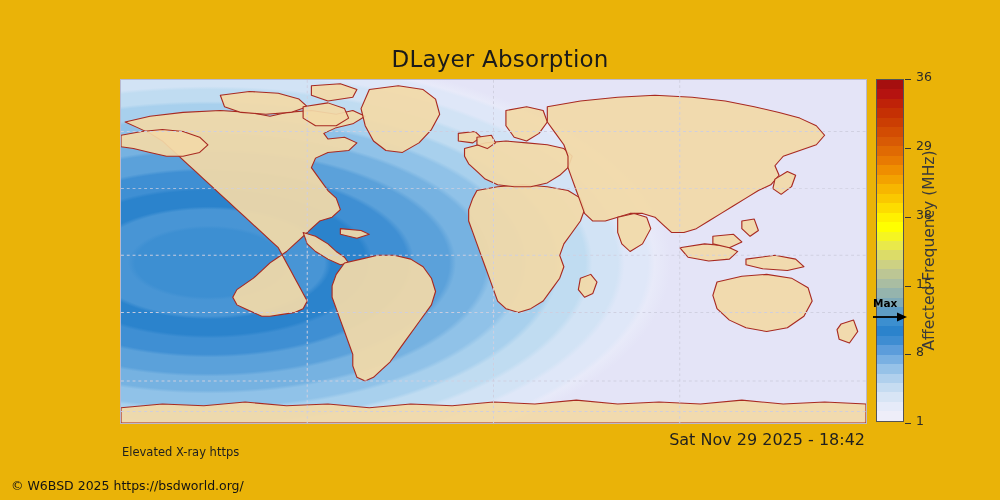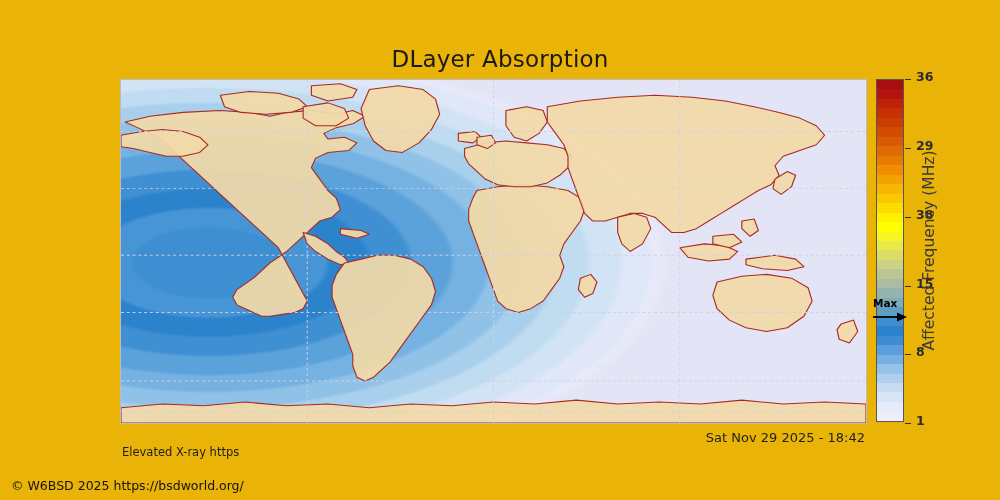--- a/index.html
+++ b/index.html
@@ -83,21 +83,20 @@
     height: 1.4px;
     background: #333;
   }
   .cbar-tick .tick-label {
     position: absolute;
     left: 11px;
     top: -9px;
     font-size: 12.5px;
     color: #2b2b2b;
     line-height: 1;
-    font-weight: bold;
   }
 
   .cbar-axis-label {
     position: absolute;
     left: 915px;
     top: 79px;
     width: 343px;
     height: 28px;
     transform-origin: 0 0;
     transform: rotate(-90deg) translate(-343px, 0);
@@ -145,21 +144,21 @@
     white-space: pre-line;
   }
   .foot-left .fl-line { display: block; }
 
   .foot-right {
     position: absolute;
     left: 560px;
     top: 430px;
     width: 305px;
     text-align: right;
-    font-size: 13px;
+    font-size: 16px;
     color: #1f1f1f;
   }
 
   .copyright {
     position: absolute;
     left: 11px;
     top: 478px;
     font-size: 12.5px;
     color: #131313;
   }

